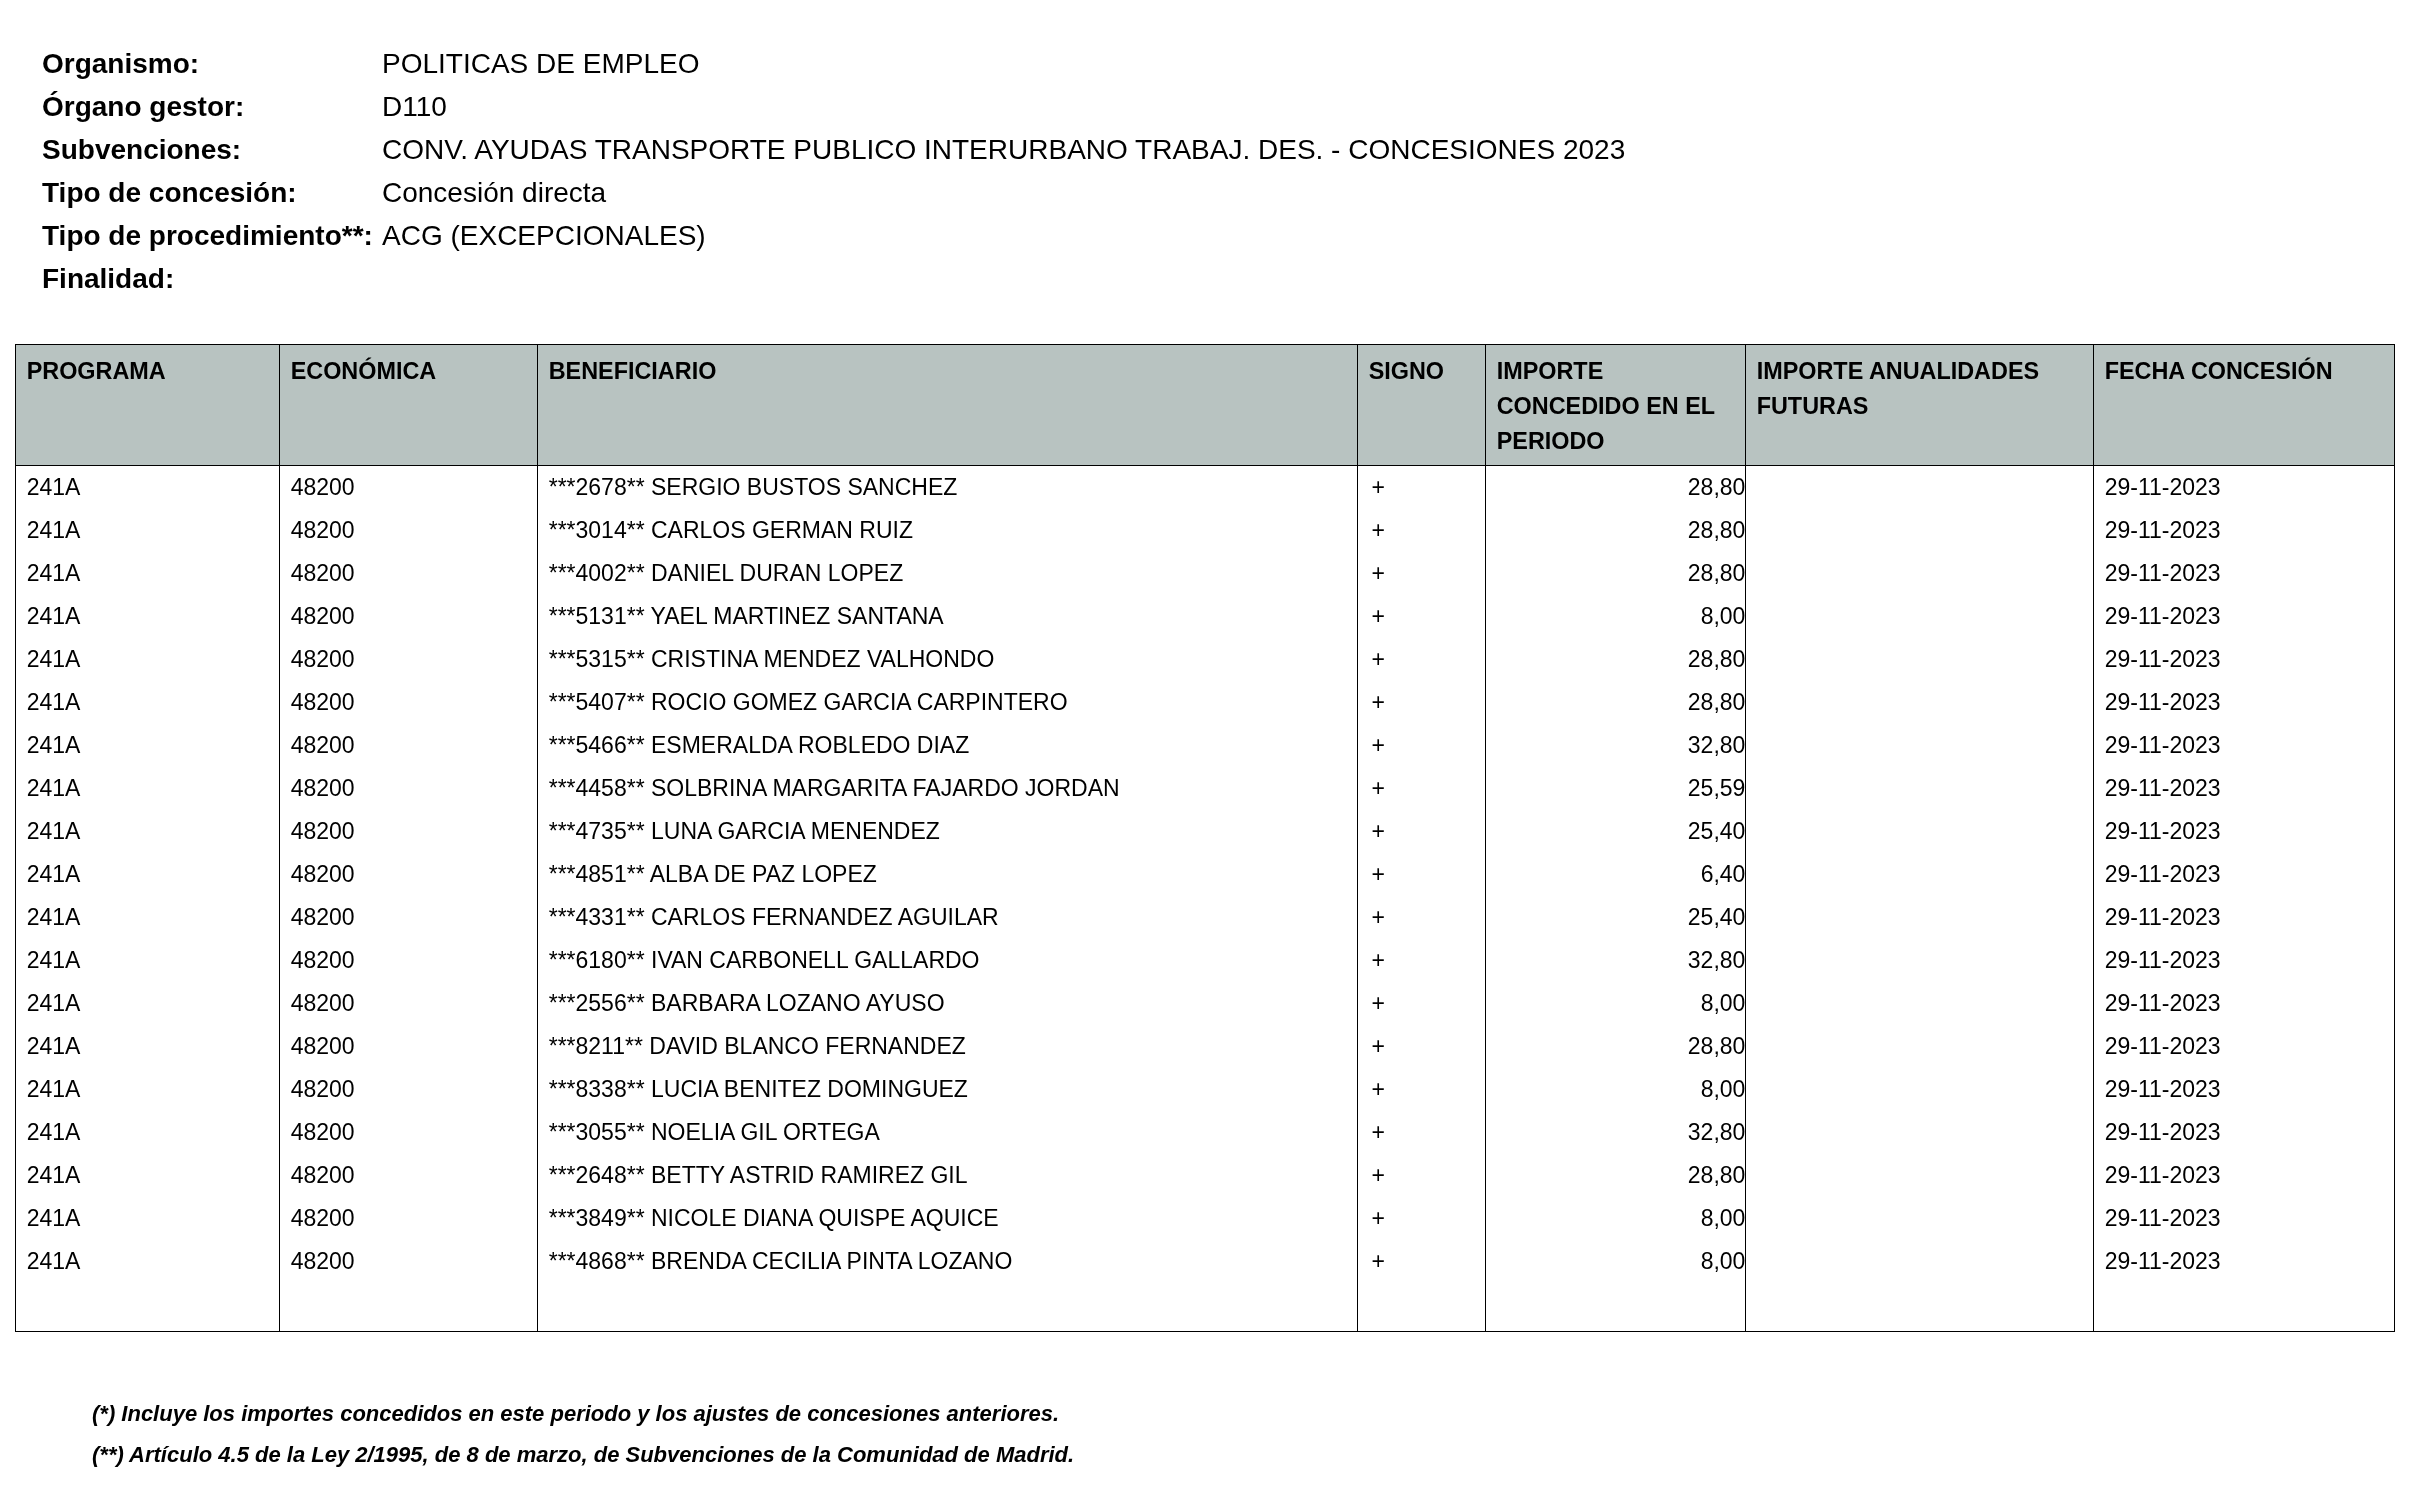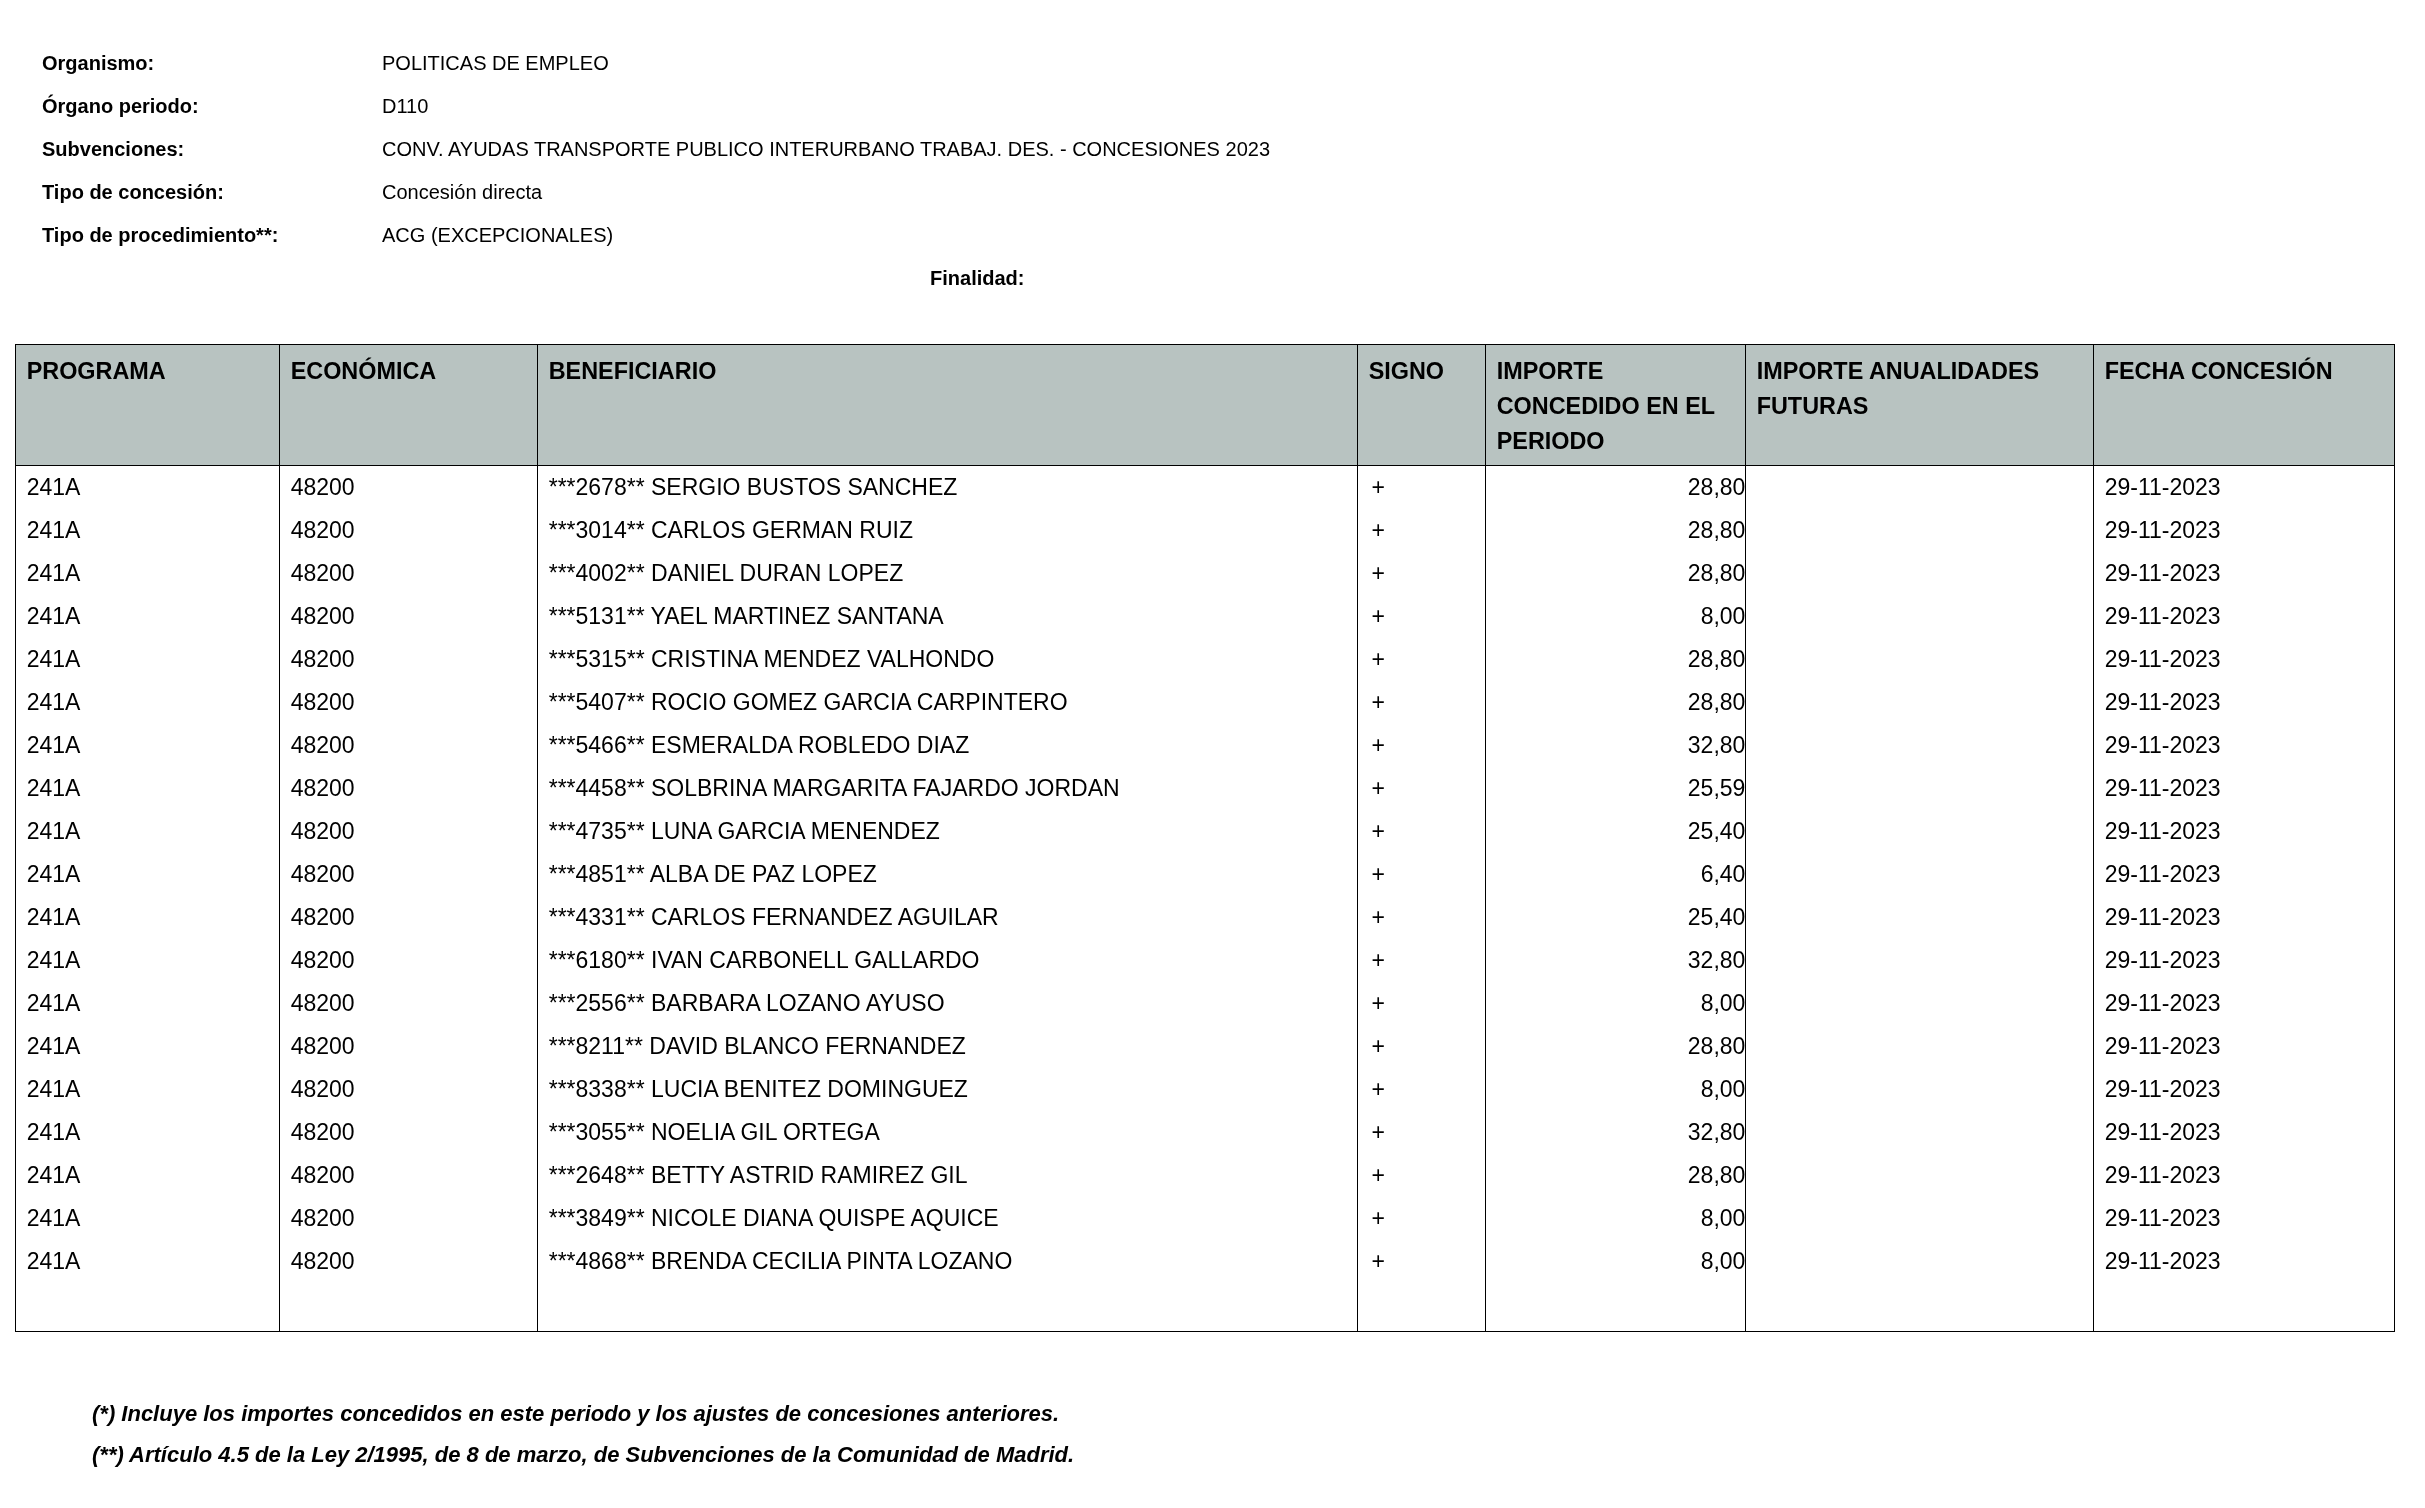--- a/index.html
+++ b/index.html
@@ -20,22 +20,21 @@
   
   .meta {
     position: absolute;
     left: 42px;
     top: 42px;
   }
   .meta-row {
     display: flex;
     height: 43px;
     align-items: center;
-    font-size: 20px;
-    justify-content: flex-end;
+    font-size: 28px;
   }
   .meta-label {
     width: 340px;
     font-weight: bold;
     flex: 0 0 auto;
   }
   .meta-value {
     flex: 1 1 auto;
     white-space: nowrap;
   }
@@ -94,21 +93,21 @@
 <body>
 
 <div class="page">
 
   <div class="meta">
     <div class="meta-row">
       <span class="meta-label">Organismo:</span>
       <span class="meta-value">POLITICAS DE EMPLEO</span>
     </div>
     <div class="meta-row">
-      <span class="meta-label">Órgano periodo:</span>
+      <span class="meta-label">Órgano gestor:</span>
       <span class="meta-value">D110</span>
     </div>
     <div class="meta-row">
       <span class="meta-label">Subvenciones:</span>
       <span class="meta-value">CONV. AYUDAS TRANSPORTE PUBLICO INTERURBANO TRABAJ. DES. - CONCESIONES 2023</span>
     </div>
     <div class="meta-row">
       <span class="meta-label">Tipo de concesión:</span>
       <span class="meta-value">Concesión directa</span>
     </div>

